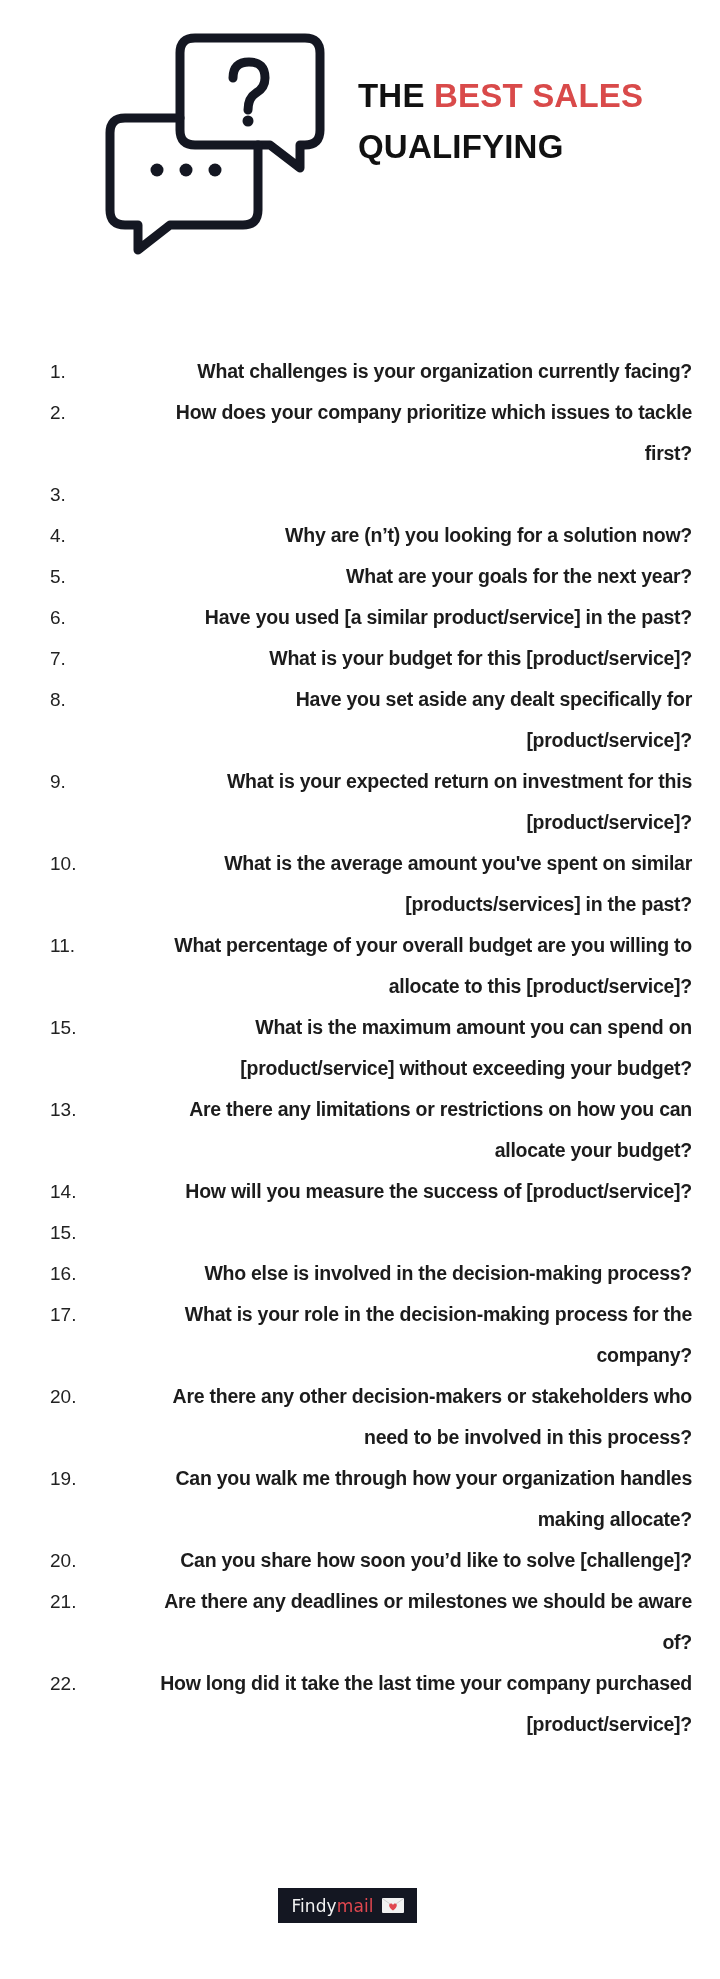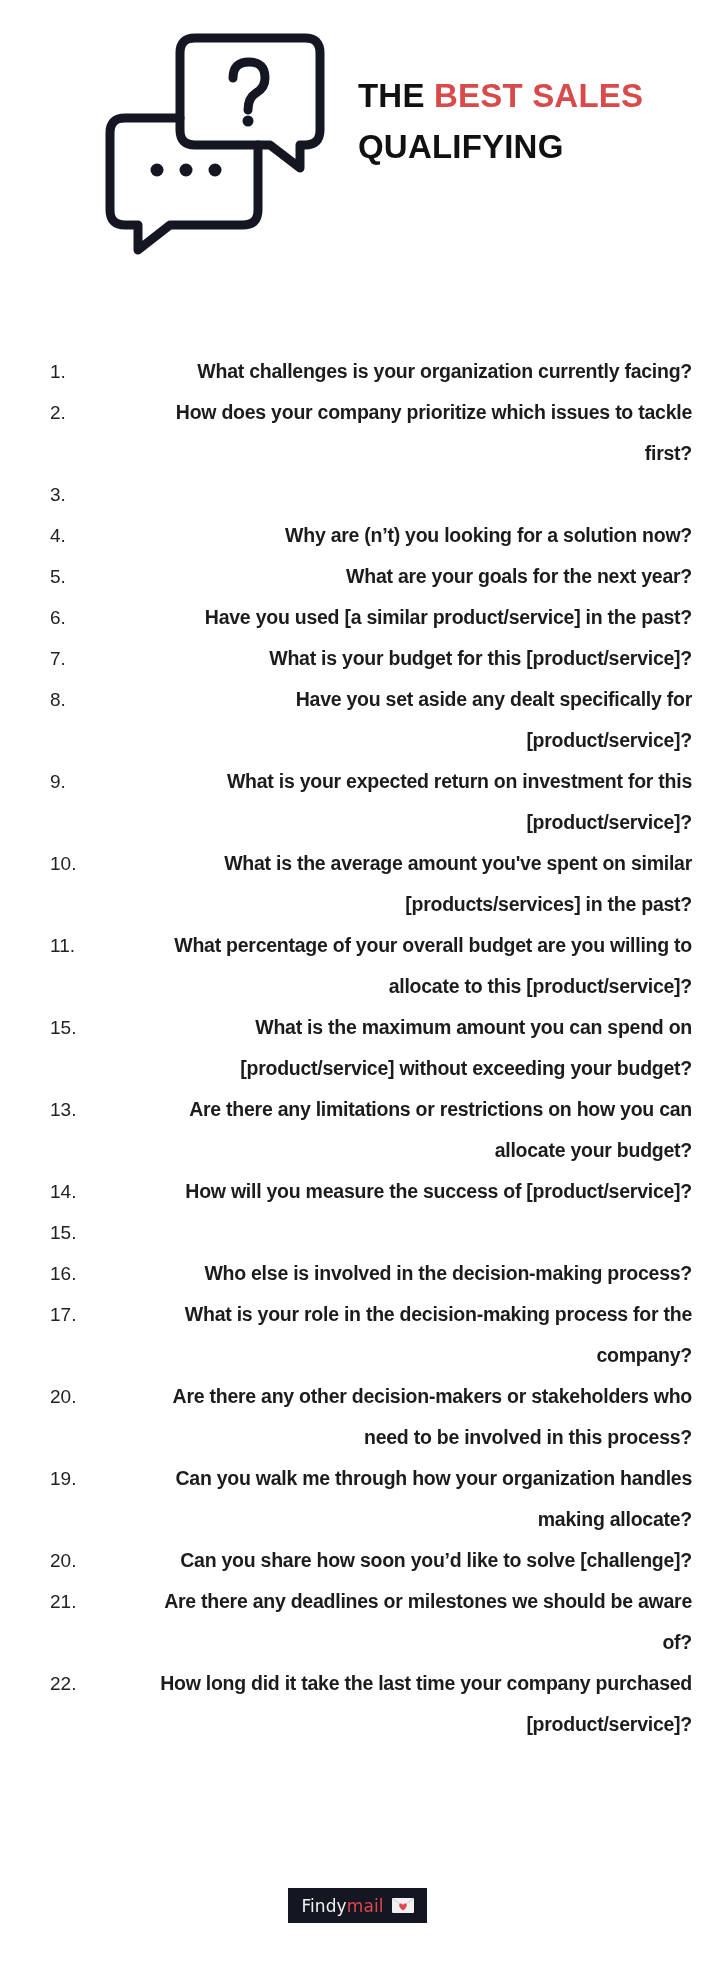--- a/index.html
+++ b/index.html
@@ -8,21 +8,21 @@
   .header { position: absolute; left: 0; top: 0; width: 720px; height: 280px; }
   .icon { position: absolute; left: 100px; top: 30px; width: 230px; height: 230px; }
   .title { position: absolute; left: 358px; top: 70px; font-weight: 700; font-size: 33px;
            line-height: 51px; color: #111111; letter-spacing: 0.2px; }
   .title .accent { color: #d94a4a; }
   .list { position: absolute; left: 0; top: 351px; width: 720px; margin: 0; padding: 0; list-style: none; }
   .item { position: relative; display: flex; align-items: flex-start; padding: 0 28px 0 50px; }
   .num { flex: 0 0 auto; width: 50px; font-size: 19px; line-height: 41px; color: #222; font-weight: 400; }
   .q { flex: 1 1 auto; text-align: right; font-size: 19.5px; font-weight: 700; line-height: 41px;
        color: #1c1c1c; letter-spacing: -0.25px; }
-  .logo { position: absolute; left: 288px; top: 1888px; width: 139px; height: 35px; background: #141722;
+  .logo { position: absolute; left: 278px; top: 1888px; width: 139px; height: 35px; background: #141722;
           display: flex; align-items: center; justify-content: center; gap: 8px; }
   .logo-text { font-family: "DejaVu Sans", sans-serif; font-size: 17px; color: #f2f2f2; letter-spacing: 0.1px; }
   .logo-text .mail { color: #e0474f; }
   .envelope { width: 22px; height: 15px; background: #f1f1f1; position: relative; border-radius: 1px; }
   .envelope svg { position: absolute; left: 0; top: 0; }
 </style>
 </head>
 <body>
 
 <div class="header">

